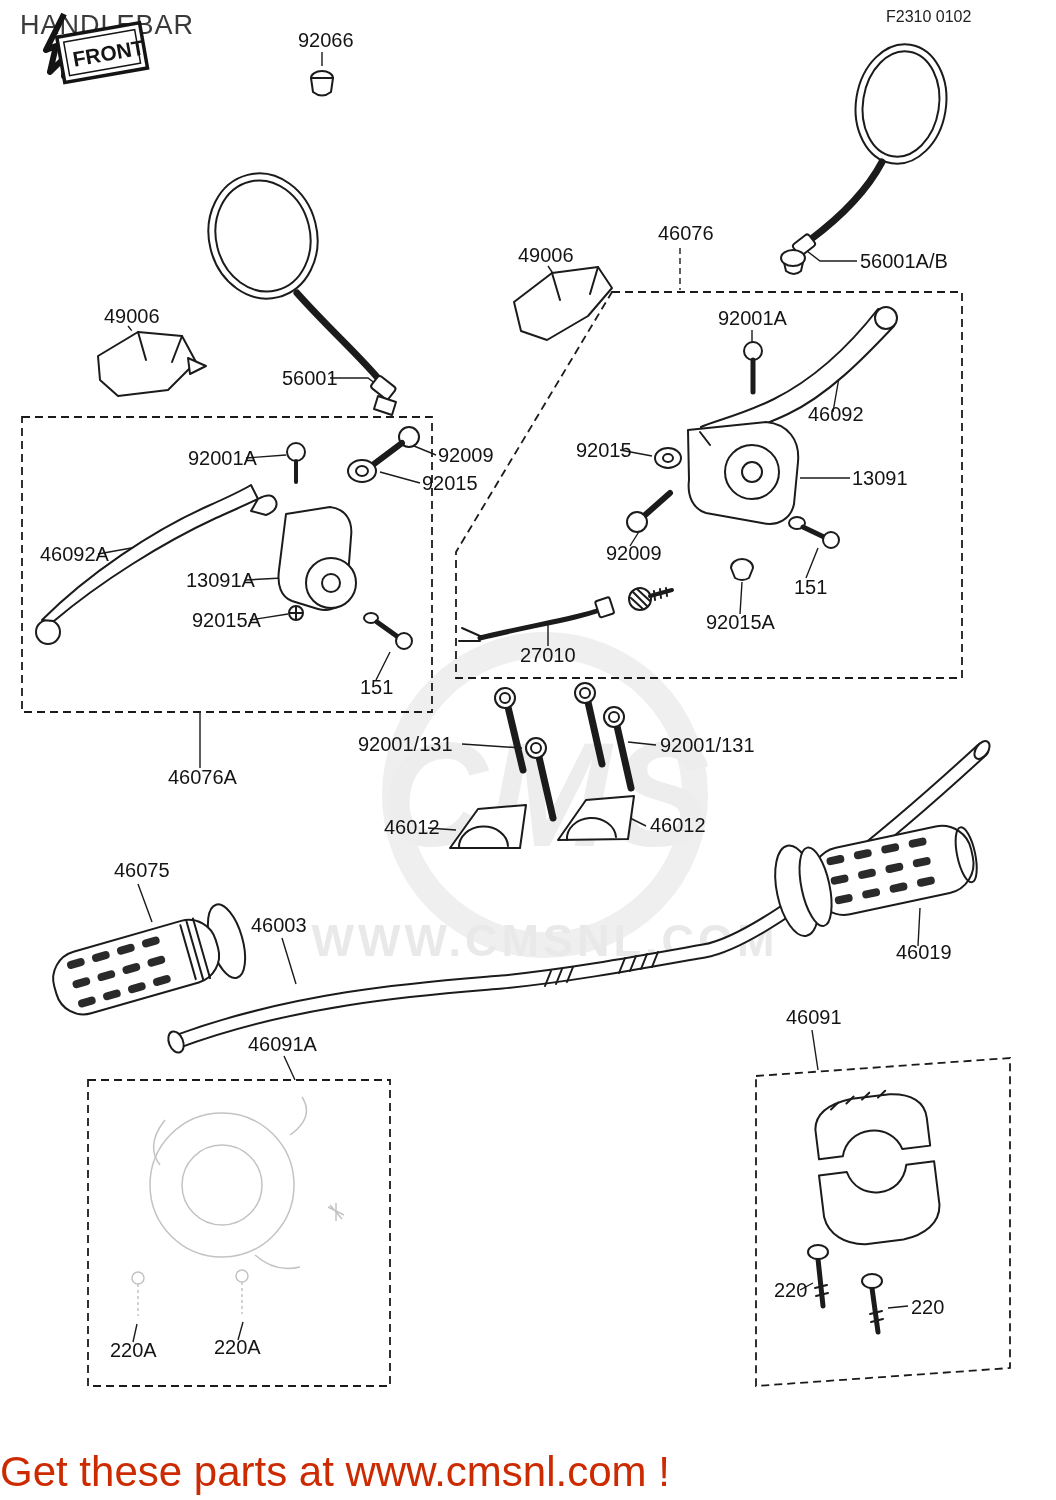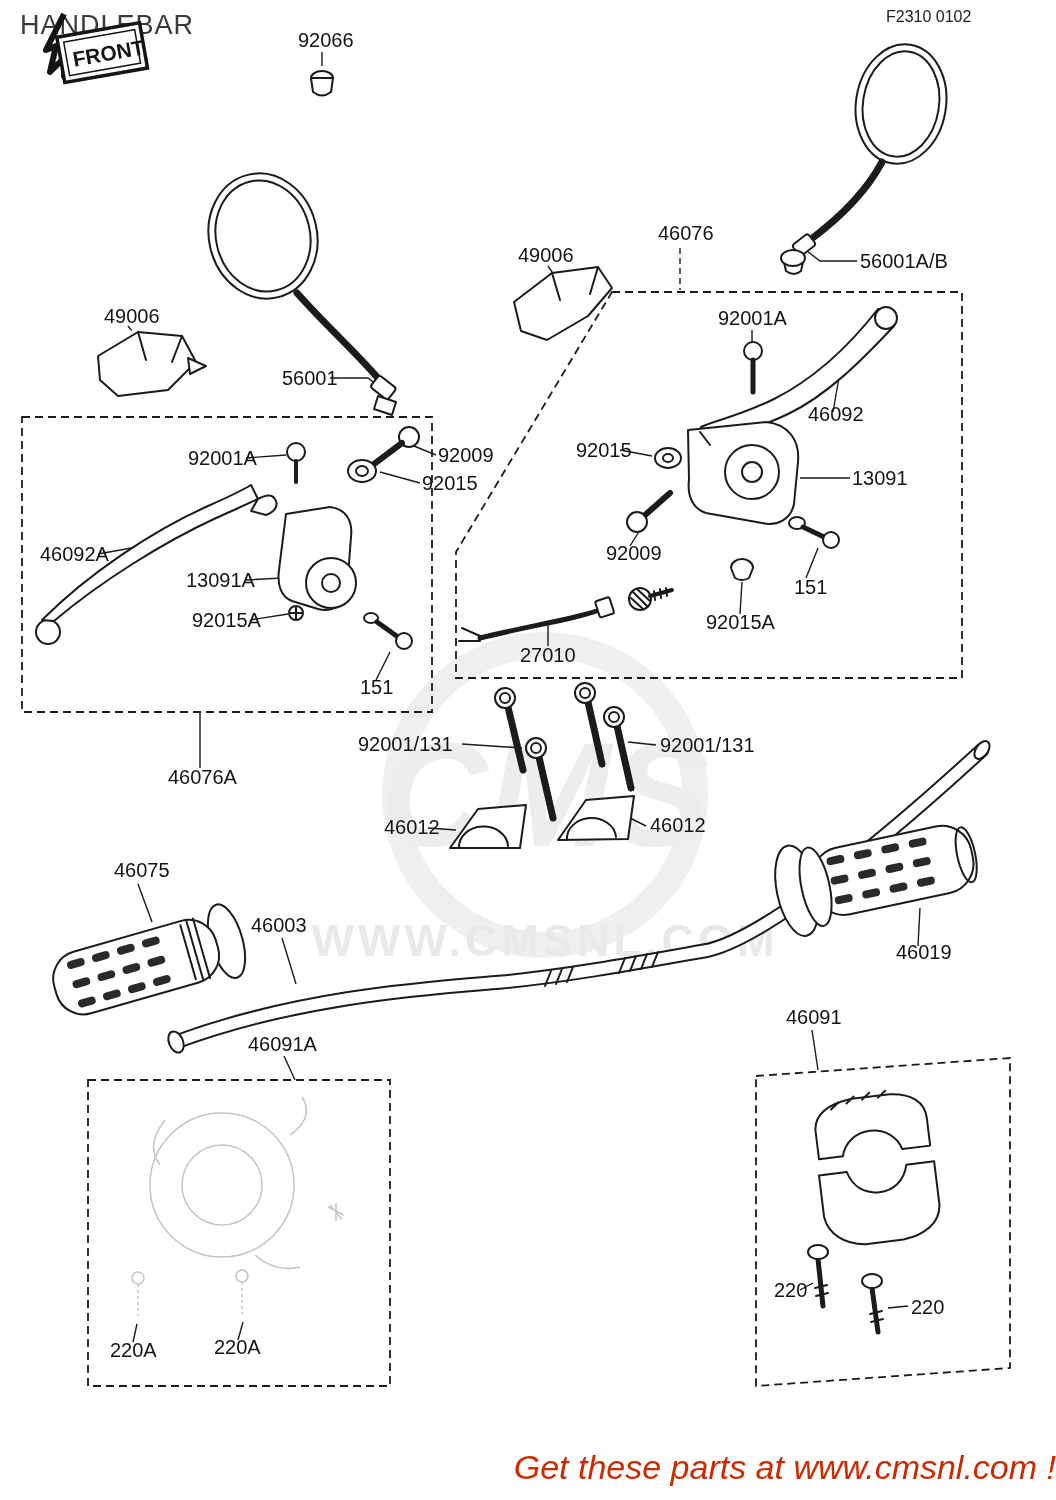--- a/index.html
+++ b/index.html
@@ -9,22 +9,22 @@
   .ln  {fill:none;stroke:#1b1b1b;stroke-width:2;stroke-linecap:round;stroke-linejoin:round;}
   .lnf {fill:#ffffff;stroke:#1b1b1b;stroke-width:2;stroke-linejoin:round;}
   .dash{fill:none;stroke:#1b1b1b;stroke-width:1.8;stroke-dasharray:8 5;}
   .lead{fill:none;stroke:#1b1b1b;stroke-width:1.4;}
   .dlead{fill:none;stroke:#1b1b1b;stroke-width:1.4;stroke-dasharray:6 4;}
   .tube-o{fill:none;stroke:#1b1b1b;stroke-width:15;stroke-linecap:round;}
   .tube-i{fill:none;stroke:#ffffff;stroke-width:11;stroke-linecap:round;}
   .lbl {font-family:"Liberation Sans",sans-serif;font-size:20px;fill:#141414;}
   .faintg{stroke:#c3c3c3;fill:none;stroke-width:1.5;}
   .slot{fill:#2a2a2a;}
-  .footer{position:absolute;left:0;width:100%;top:1448px;text-align:right;
-          font-size:34px;color:#cc2a00;font-family:"Liberation Sans",sans-serif;cursor:pointer;font-style:italic;}
+  .footer{position:absolute;left:0;width:100%;top:1448px;text-align:left;
+          font-size:42px;color:#cc2a00;font-family:"Liberation Sans",sans-serif;cursor:pointer;}
 </style>
 </head>
 <body>
 
 <div id="page">
 <svg width="1056" height="1500" viewBox="0 0 1056 1500">
 
   <g>
     <circle cx="545" cy="795" r="150" fill="none" stroke="#efefef" stroke-width="26"></circle>
     <text x="545" y="846" text-anchor="middle" font-size="148" font-weight="bold" font-style="italic" fill="#ededed">CMS</text>

